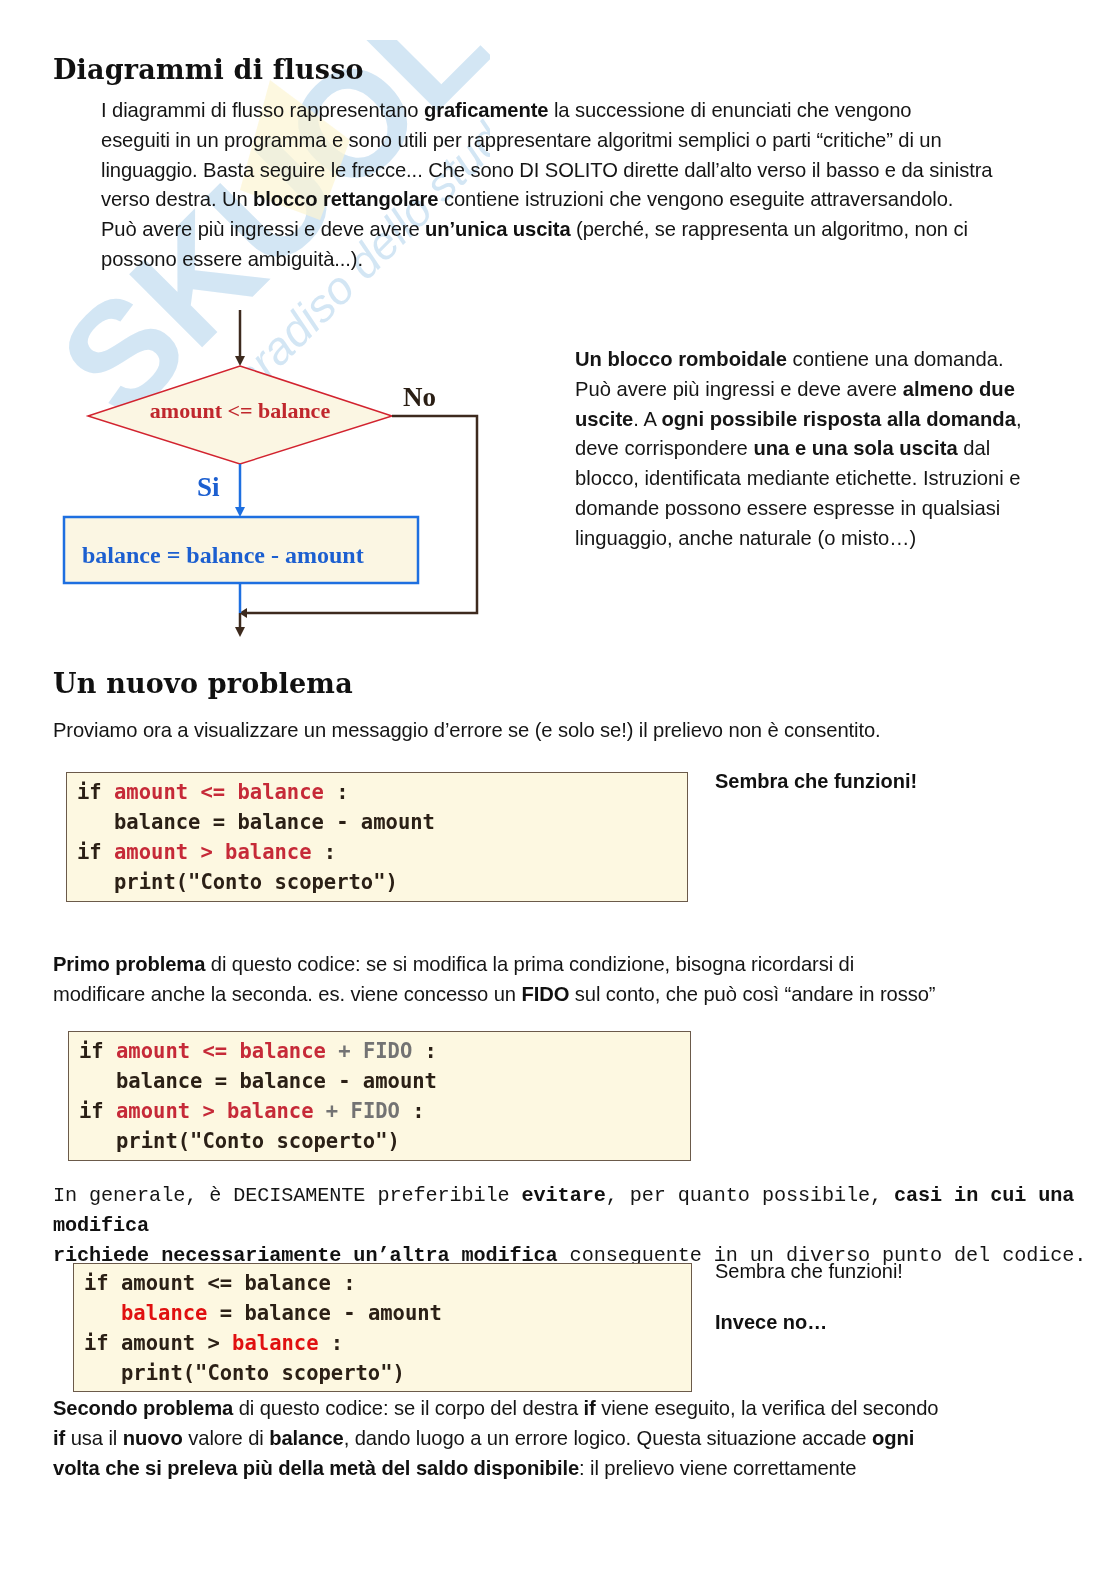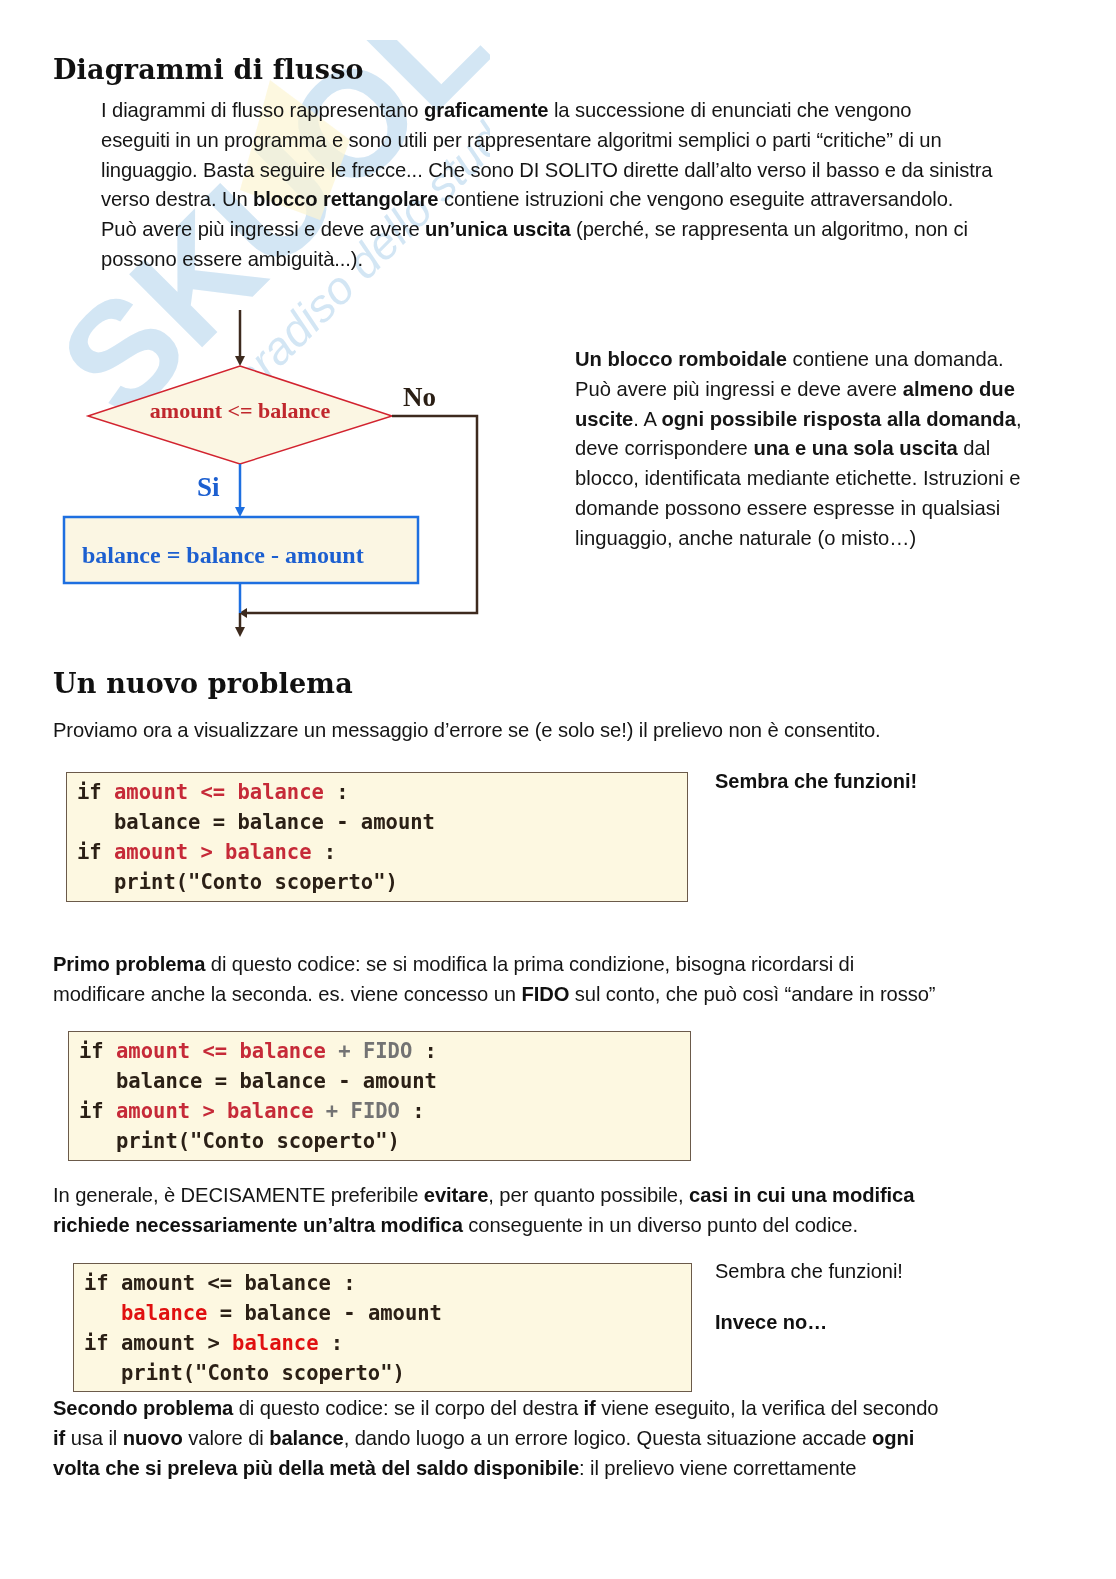--- a/index.html
+++ b/index.html
@@ -119,21 +119,21 @@
   <div class="code" id="code1" style="left:66px; top:772px; width:622px; height:130px;"><span class="line"><span class="k">if </span><span class="r">amount &lt;= balance</span><span class="k"> :</span></span><span class="line"><span class="k">   balance = balance - amount</span></span><span class="line"><span class="k">if </span><span class="r">amount &gt; balance</span><span class="k"> :</span></span><span class="line"><span class="k">   print("Conto scoperto")</span></span></div>
   <div class="note bold" style="left:715px; top:770px;">Sembra che funzioni!</div>
 
   <div class="para" id="problem1" style="top:950px;">
       <div><b>Primo problema</b><span> di questo codice: se si modifica la prima condizione, bisogna ricordarsi di</span></div>
       <div><span>modificare anche la seconda. es. viene concesso un </span><b>FIDO</b><span> sul conto, che può così “andare in rosso”</span></div>
     </div>
 
   <div class="code" id="code2" style="left:68px; top:1031px; width:623px; height:130px;"><span class="line"><span class="k">if </span><span class="r">amount &lt;= balance</span><span class="b"> + FIDO</span><span class="k"> :</span></span><span class="line"><span class="k">   balance = balance - amount</span></span><span class="line"><span class="k">if </span><span class="r">amount &gt; balance</span><span class="b"> + FIDO</span><span class="k"> :</span></span><span class="line"><span class="k">   print("Conto scoperto")</span></span></div>
 
-  <div class="para" id="general" style="top:1181px;">
+  <div class="para" id="general" style="top:1181px;font-family:Liberation Mono, monospace;">
       <div><span>In generale, è DECISAMENTE preferibile </span><b>evitare</b><span>, per quanto possibile, </span><b>casi in cui una modifica</b></div>
       <div><b>richiede necessariamente un’altra modifica</b><span> conseguente in un diverso punto del codice.</span></div>
     </div>
 
   <div class="code" id="code3" style="left:73px; top:1263px; width:619px; height:129px;"><span class="line"><span class="k">if amount &lt;= balance :</span></span><span class="line"><span class="k">   </span><span class="rr">balance</span><span class="k"> = balance - amount</span></span><span class="line"><span class="k">if amount &gt; </span><span class="rr">balance</span><span class="k"> :</span></span><span class="line"><span class="k">   print("Conto scoperto")</span></span></div>
   <div class="note" style="left:715px; top:1260px;">Sembra che funzioni!</div>
   <div class="note bold" style="left:715px; top:1305px;margin-top:6px;">Invece no…</div>
 
   <div class="para" id="problem2" style="top:1394px;">
       <div><b>Secondo problema</b><span> di questo codice: se il corpo del destra </span><b>if</b><span> viene eseguito, la verifica del secondo</span></div>

